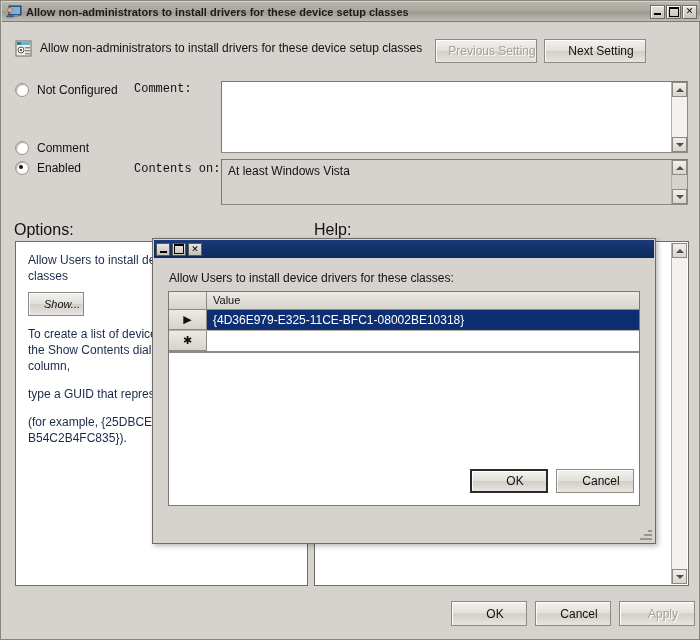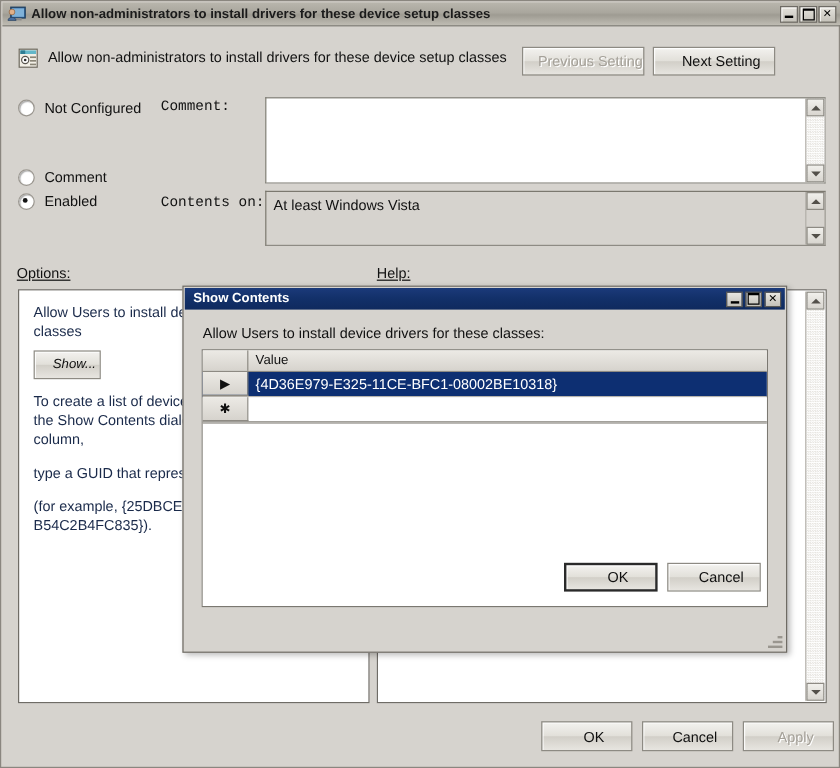--- a/index.html
+++ b/index.html
@@ -108,21 +108,21 @@
     display:flex;align-items:center;justify-content:center;
   }
   .sb-btn.top { top:0; }
   .sb-btn.bot { bottom:0; }
   .arrow-up { width:0;height:0;border-left:4px solid transparent;border-right:4px solid transparent;border-bottom:4px solid #53504a;}
   .arrow-dn { width:0;height:0;border-left:4px solid transparent;border-right:4px solid transparent;border-top:4px solid #53504a;}
 
   .field-text { position:absolute; left:6px; top:4px; font-size:12px; color:#111; }
 
   
-  .pane-label { position:absolute; font-size:12px; color:#111;text-decoration:underline; }
+  .pane-label { position:absolute; font-size:16px; color:#111; }
   .pane {
     position:absolute; background:#fff;
     border:1px solid #6f6c66;
     box-sizing:border-box;
     overflow:hidden;
   }
   .pane-inner { position:absolute; left:0; top:0; right:0; bottom:0; padding:10px 12px; }
   .opt-text { font-size:12px; color:#1a2a4a; line-height:16px; }
   #show-btn { width:56px; height:24px; margin:8px 0 10px 0;font-style:italic; }
   .help-text { font-size:12px; color:#15233f; line-height:17px; }
@@ -325,21 +325,20 @@
       </span>
     </div>
 
     <div class="btn" id="main-ok">OK</div>
     <div class="btn" id="main-cancel">Cancel</div>
     <div class="btn disabled" id="main-apply">Apply</div>
   </div>
 
   <div class="modal">
     <div class="modal-title">
-      <span class="modal-title-text">Show Contents</span>
       <span class="mwin-btns">
         <span class="mwin-btn">
             <i class="gl-min" style="margin-top:5px;"></i>
           </span>
         <span class="mwin-btn">
             <i class="gl-max"></i>
           </span>
         <span class="mwin-btn">✕</span>
       </span>
     </div>

